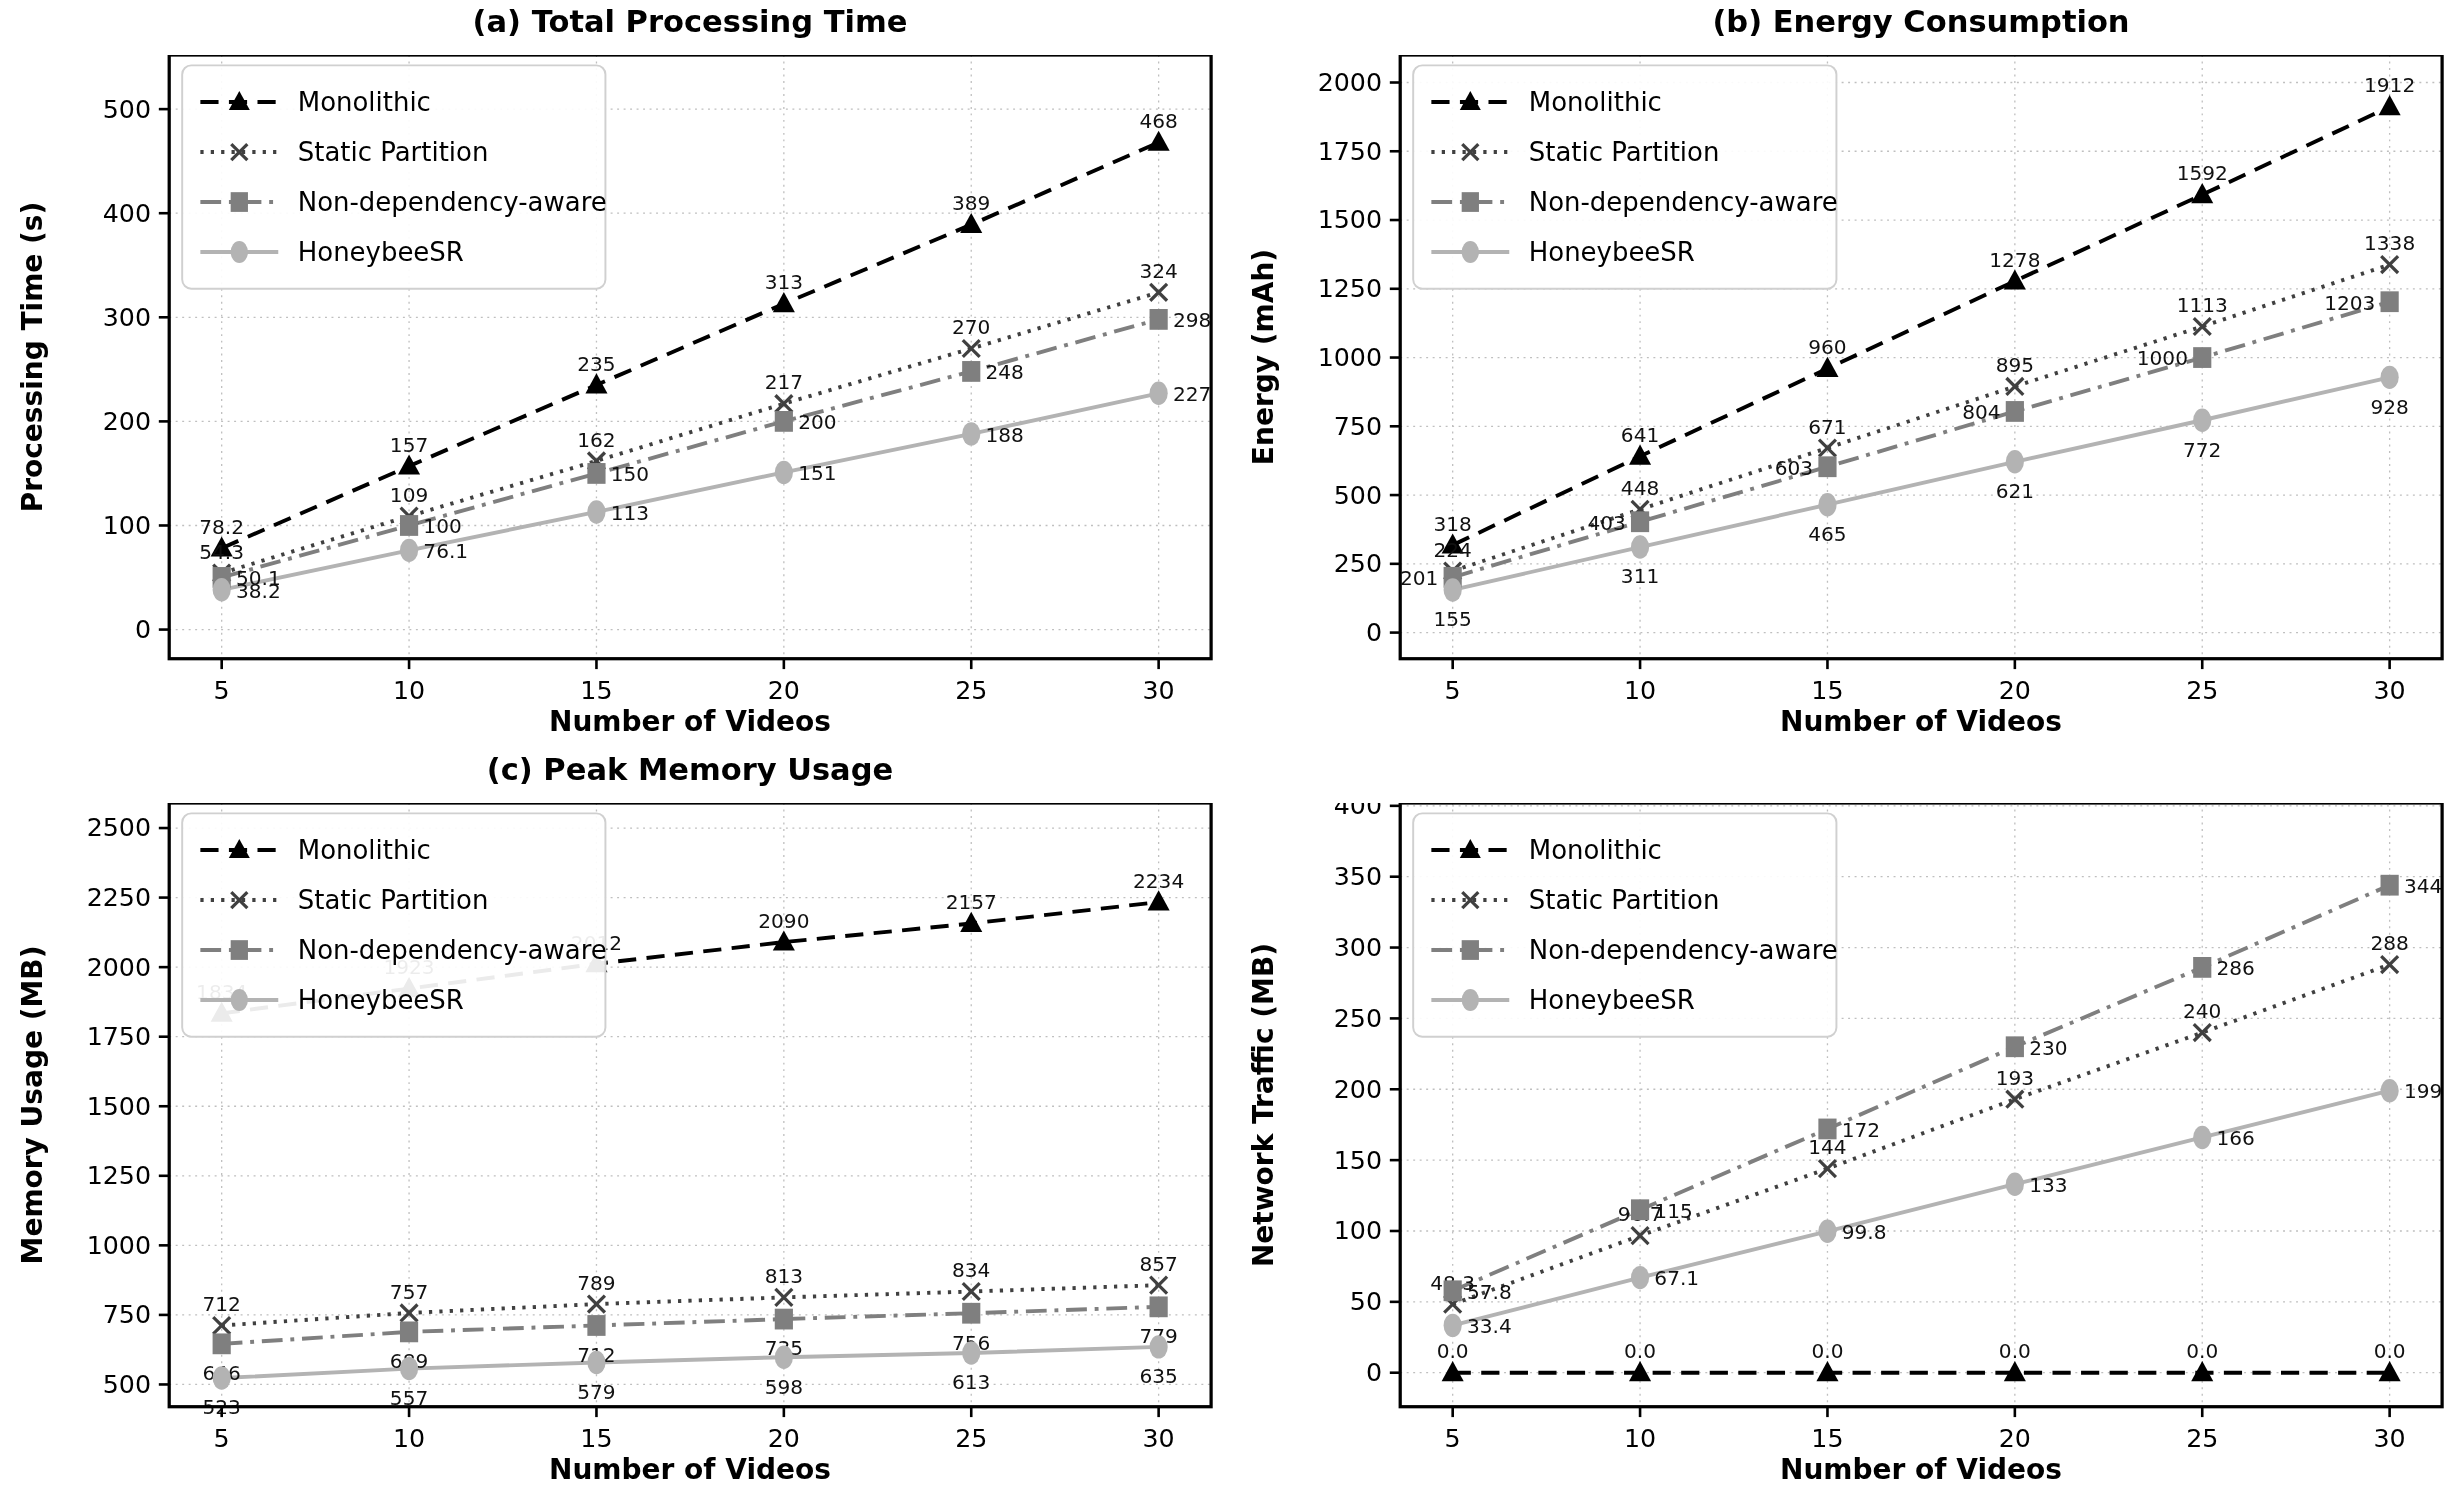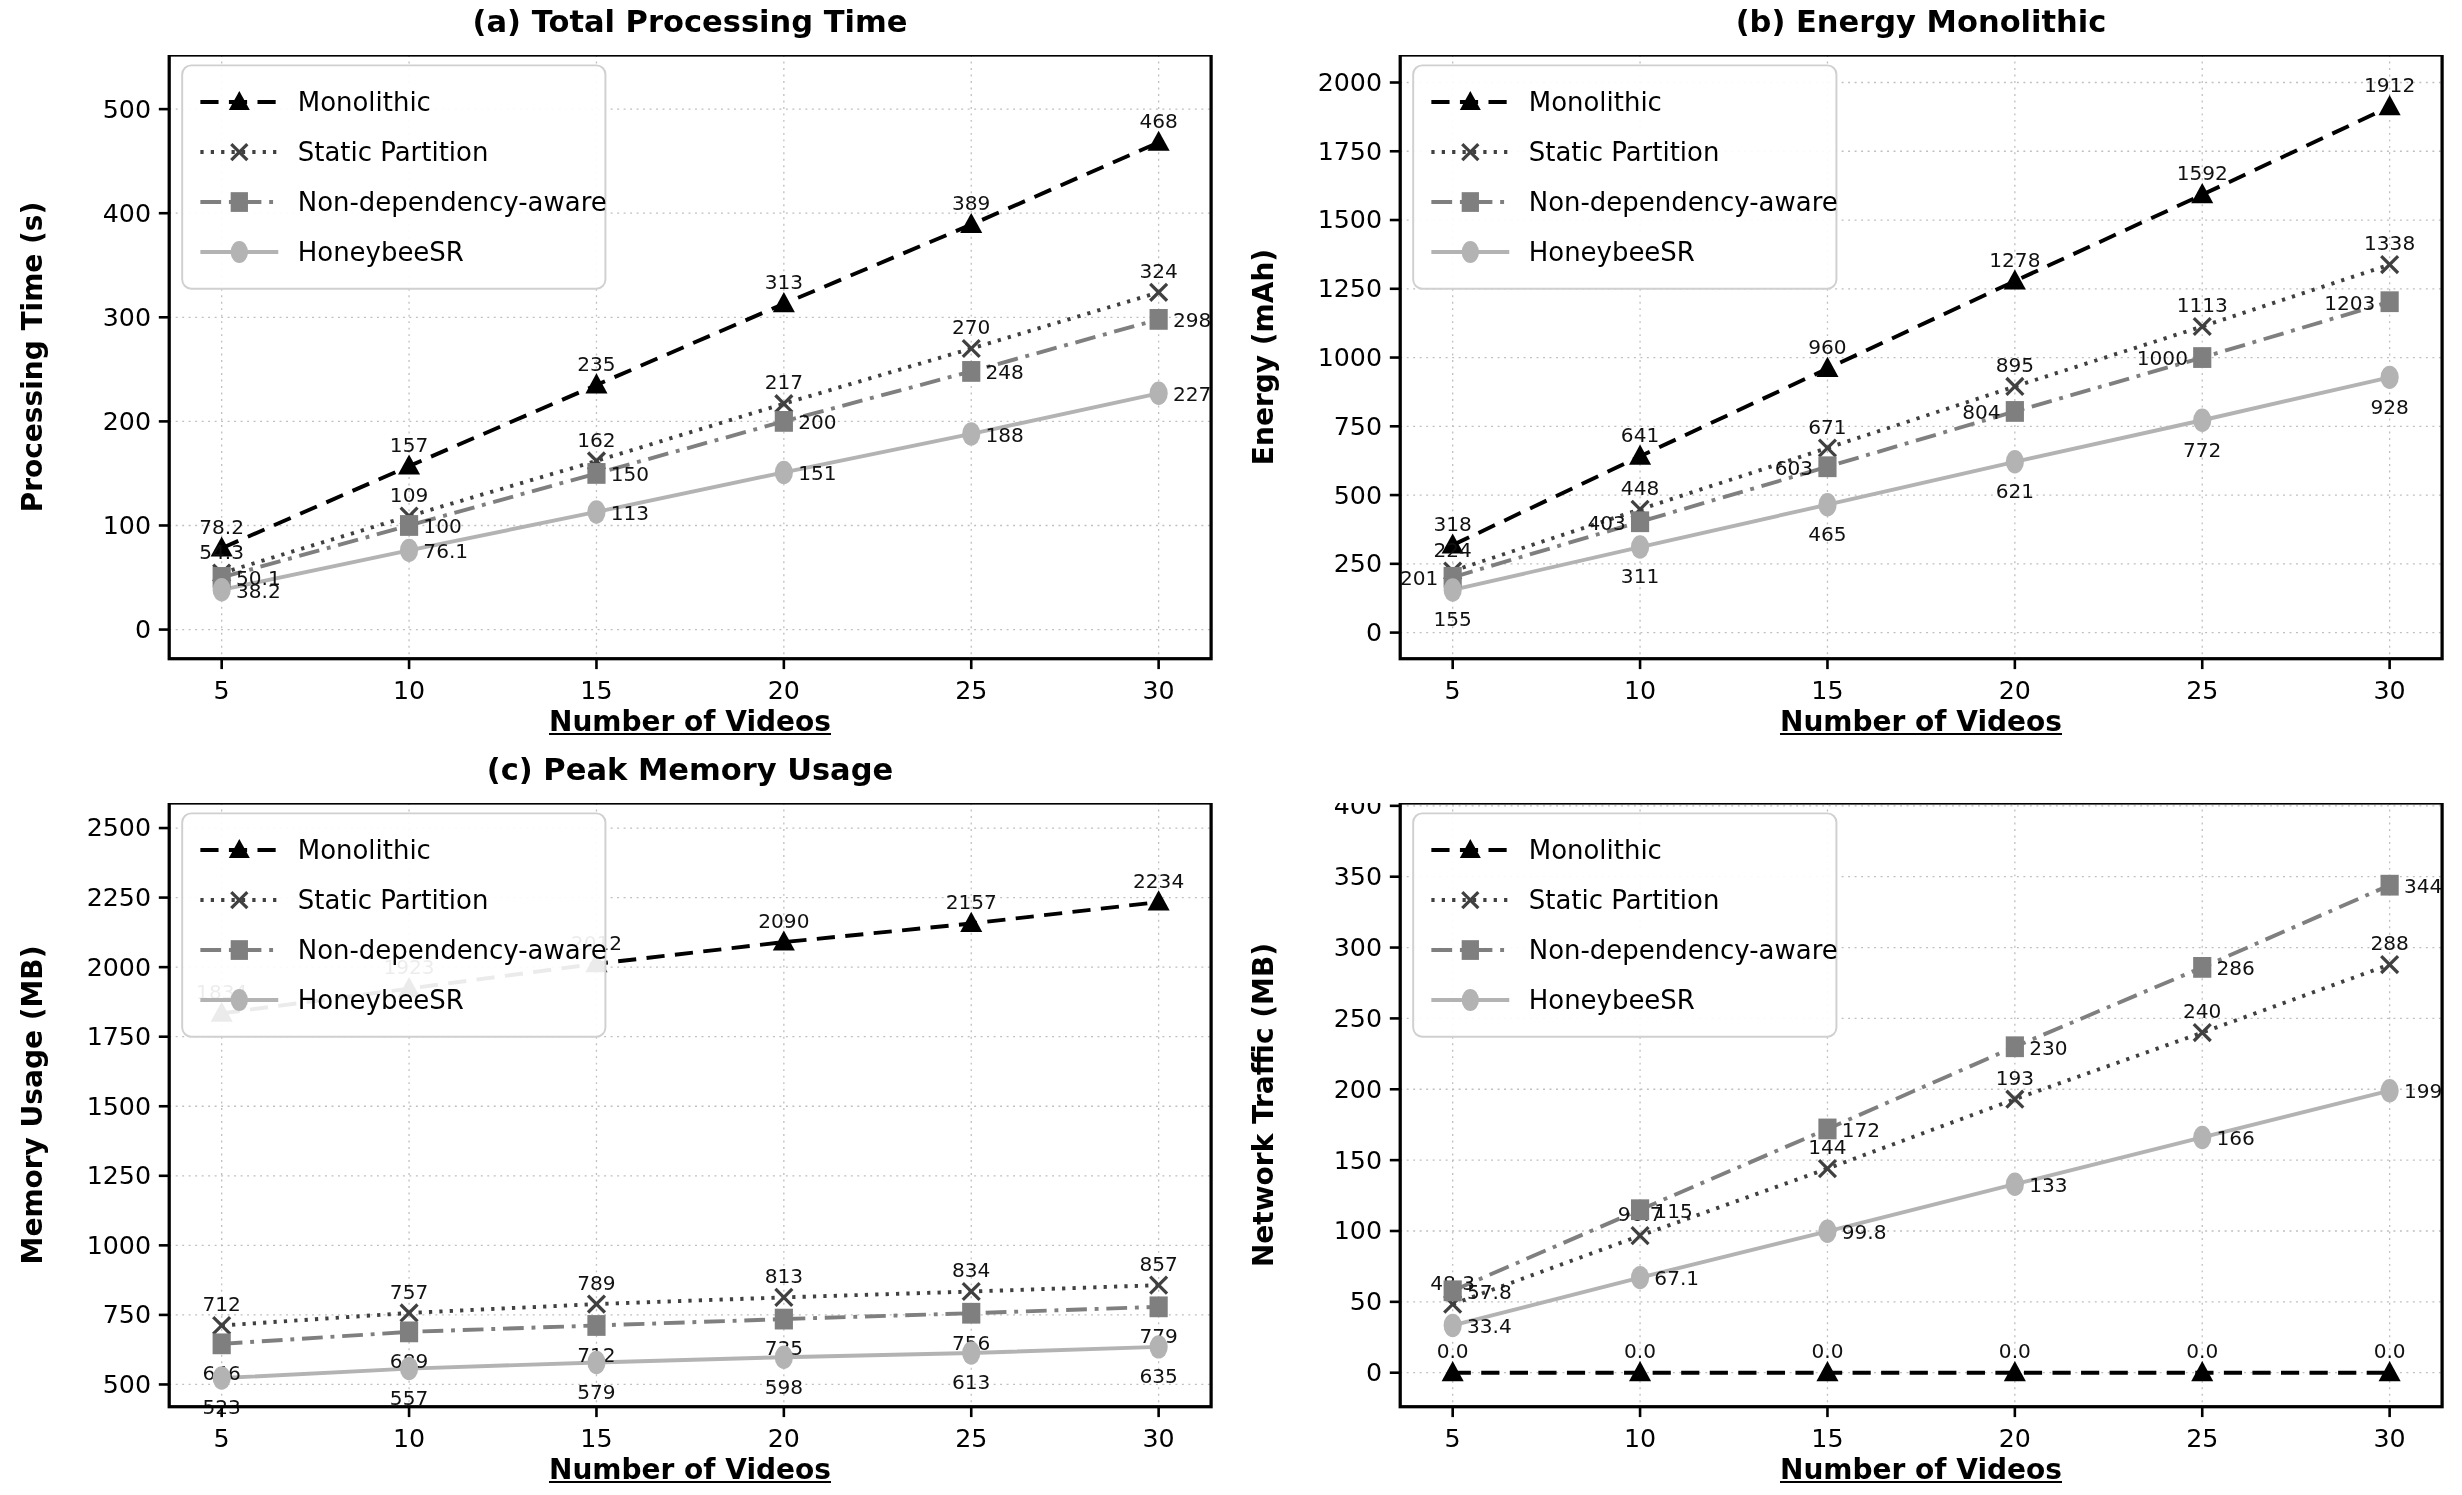--- a/index.html
+++ b/index.html
@@ -14,21 +14,21 @@
     text-align:center;font-weight:bold;font-size:30.5px;color:#000;
     font-family:"DejaVu Sans",sans-serif;
   }
   .ylab{
     position:absolute;left:32px;top:357px;
     transform:translate(-50%,-50%) rotate(-90deg);
     font-weight:bold;font-size:28px;color:#000;white-space:nowrap;
   }
   .xlab{
     position:absolute;left:169px;top:705px;width:1042px;
-    text-align:center;font-weight:bold;font-size:28px;color:#000;text-decoration:underline;
+    text-align:center;font-weight:bold;font-size:28px;color:#000;
   }
   .chart-mount{position:absolute;left:0;top:55px;width:1231px;height:692px;}
   svg text{font-family:"DejaVu Sans",sans-serif;}
 </style>
 </head>
 <body>
 
 <div id="figure">
 
   <section class="cell">
@@ -164,21 +164,21 @@
               <line x1="308" y1="303.5" x2="428" y2="303.5" stroke="#b3b3b3" stroke-width="6"></line>
               <ellipse cx="368" cy="303.5" rx="13.299999999999999" ry="17.099999999999998" fill="#b3b3b3"></ellipse>
               <text x="458" y="317.5" font-size="40" text-anchor="start" fill="#000" font-weight="normal">HoneybeeSR</text>
             </g>
           </g>
         </svg></div>
     <div class="xlab">Number of Videos</div>
   </section>
 
   <section class="cell">
-    <h2 class="title">(b) Energy Monolithic</h2>
+    <h2 class="title">(b) Energy Consumption</h2>
     <div class="ylab">Energy (mAh)</div>
     <div class="chart-mount"><svg width="1231" height="692" viewBox="0 0 1895 1066">
           <g>
             <line x1="340.8273381294964" y1="0" x2="340.8273381294964" y2="930" stroke="#bfbfbf" stroke-width="2" stroke-dasharray="3 7"></line>
             <line x1="629.4964028776978" y1="0" x2="629.4964028776978" y2="930" stroke="#bfbfbf" stroke-width="2" stroke-dasharray="3 7"></line>
             <line x1="918.1654676258994" y1="0" x2="918.1654676258994" y2="930" stroke="#bfbfbf" stroke-width="2" stroke-dasharray="3 7"></line>
             <line x1="1206.8345323741007" y1="0" x2="1206.8345323741007" y2="930" stroke="#bfbfbf" stroke-width="2" stroke-dasharray="3 7"></line>
             <line x1="1495.5035971223022" y1="0" x2="1495.5035971223022" y2="930" stroke="#bfbfbf" stroke-width="2" stroke-dasharray="3 7"></line>
             <line x1="1784.1726618705038" y1="0" x2="1784.1726618705038" y2="930" stroke="#bfbfbf" stroke-width="2" stroke-dasharray="3 7"></line>
             <line x1="260" y1="889.749430523918" x2="1865" y2="889.749430523918" stroke="#bfbfbf" stroke-width="2" stroke-dasharray="3 7"></line>

